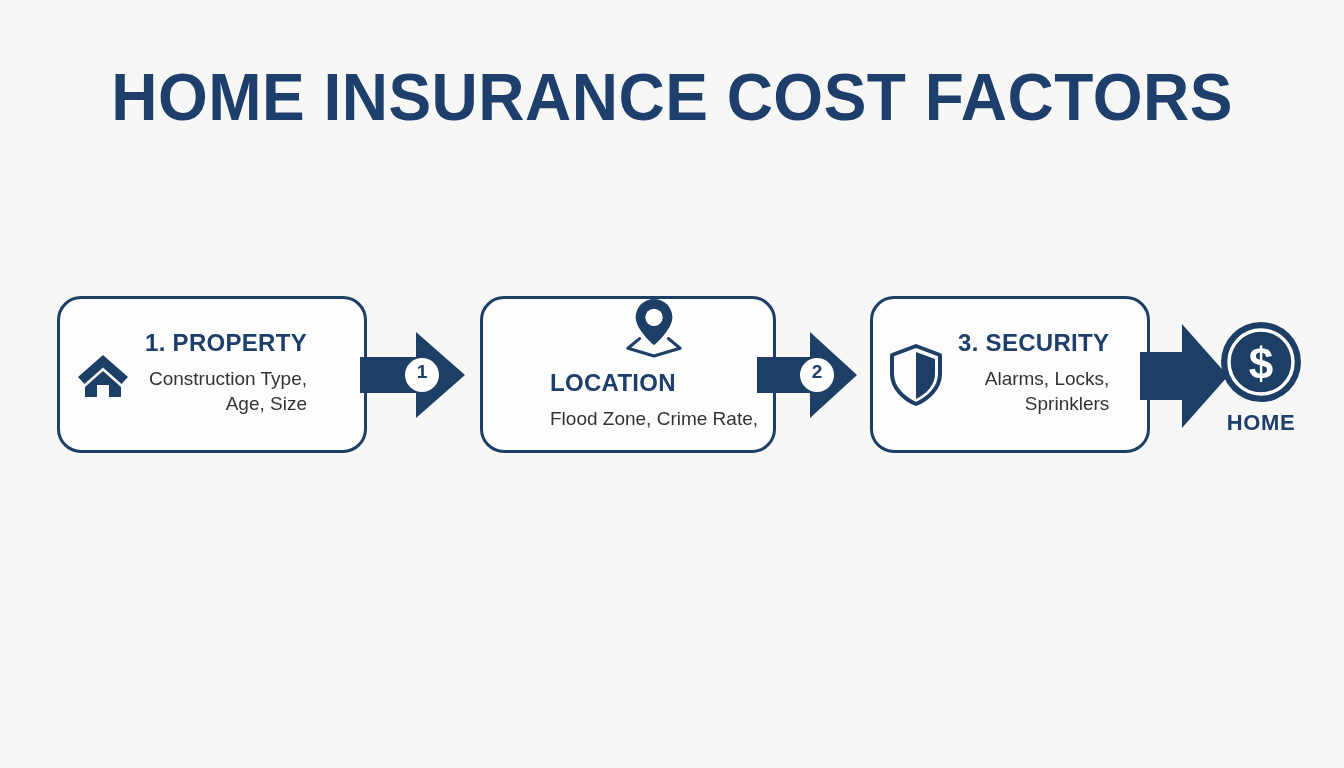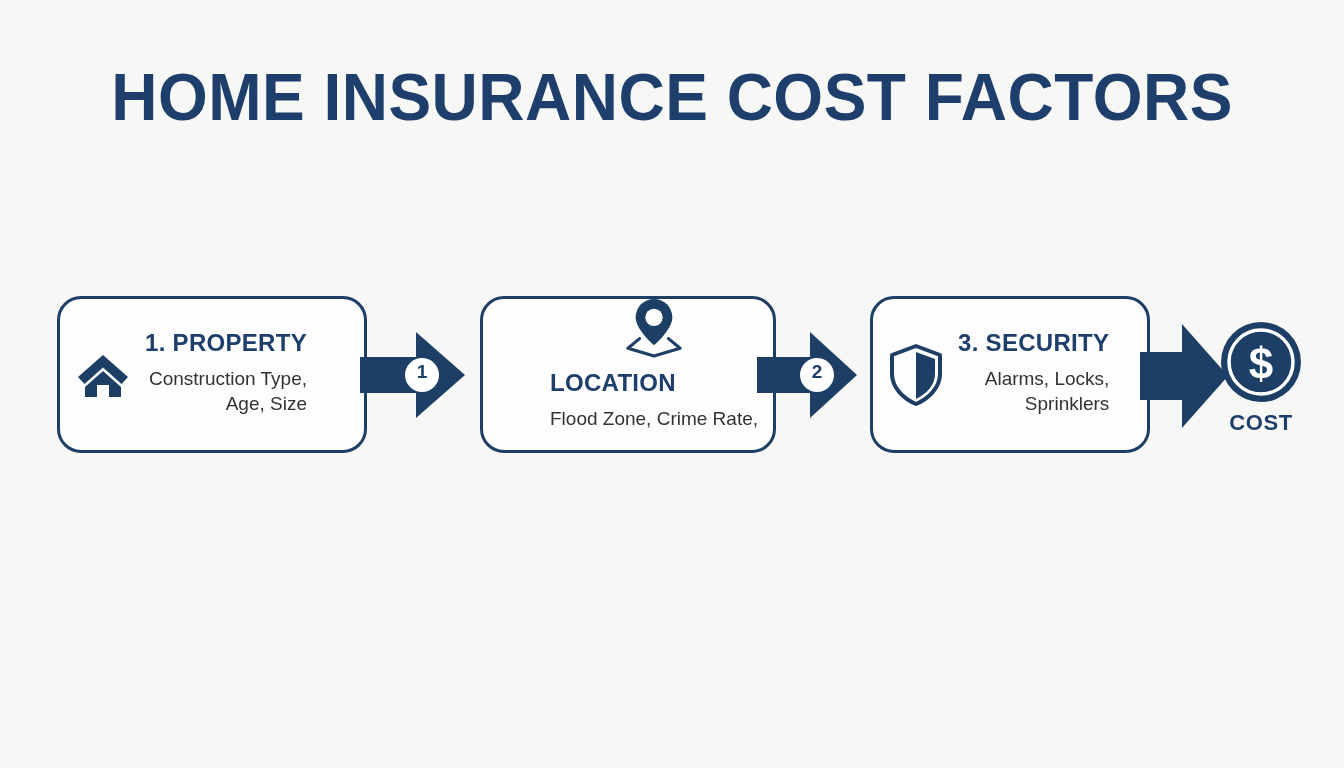--- a/index.html
+++ b/index.html
@@ -220,17 +220,17 @@
         <path d="M0 28 H42 V0 L88 52 L42 104 V76 H0 Z" fill="#1d3f66"></path>
       </svg>
     </div>
 
     <div class="cost">
       <svg class="cost-coin" width="84" height="84" viewBox="0 0 84 84">
         <circle cx="42" cy="42" r="40" fill="#1d3f66"></circle>
         <circle cx="42" cy="42" r="32" fill="none" stroke="#ffffff" stroke-width="3.5"></circle>
         <text x="42" y="59" text-anchor="middle" font-family="Liberation Sans, sans-serif" font-size="44" font-weight="bold" fill="#ffffff">$</text>
       </svg>
-      <div class="cost-label">COST</div>
+      <div class="cost-label">HOME</div>
     </div>
 
   </div>
 </div>
 
 </body></html>

